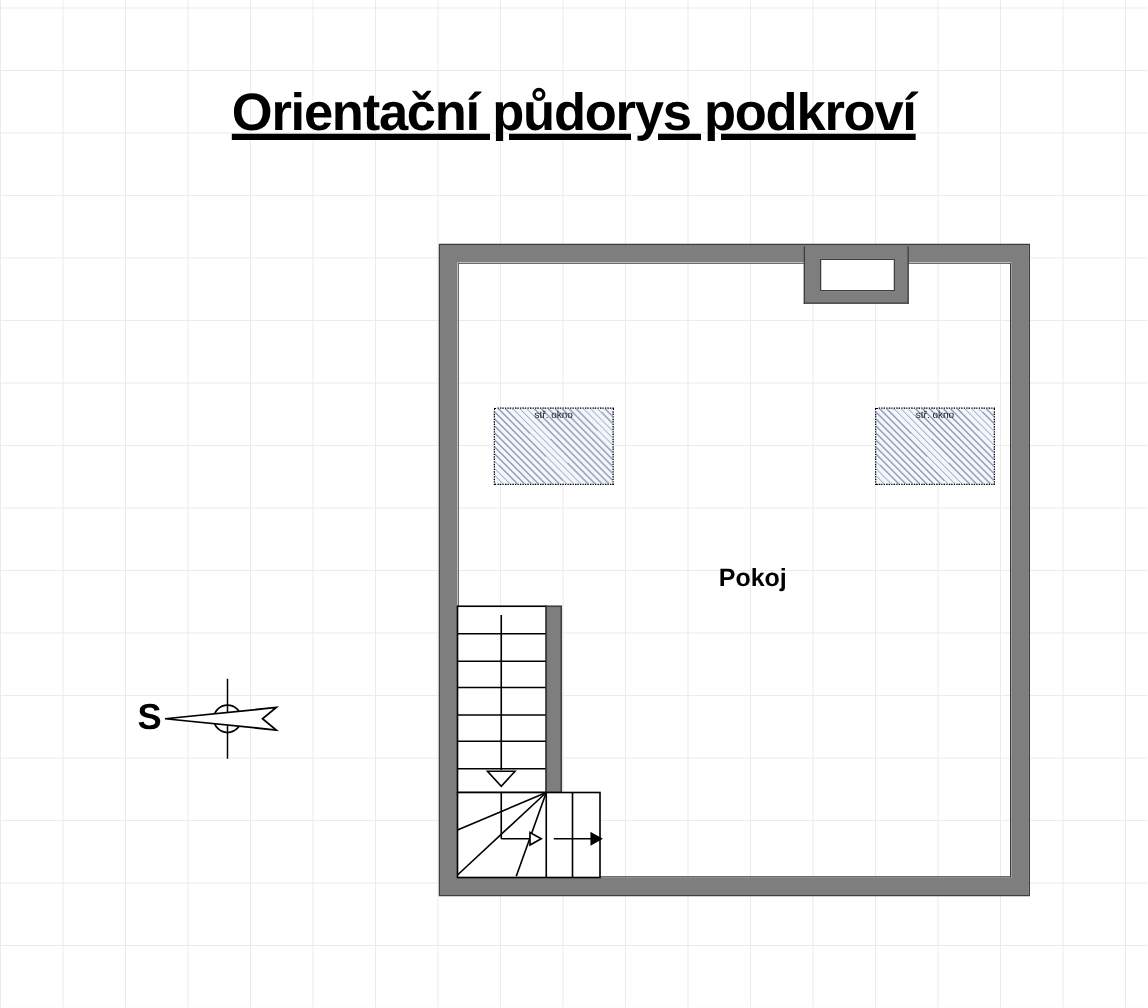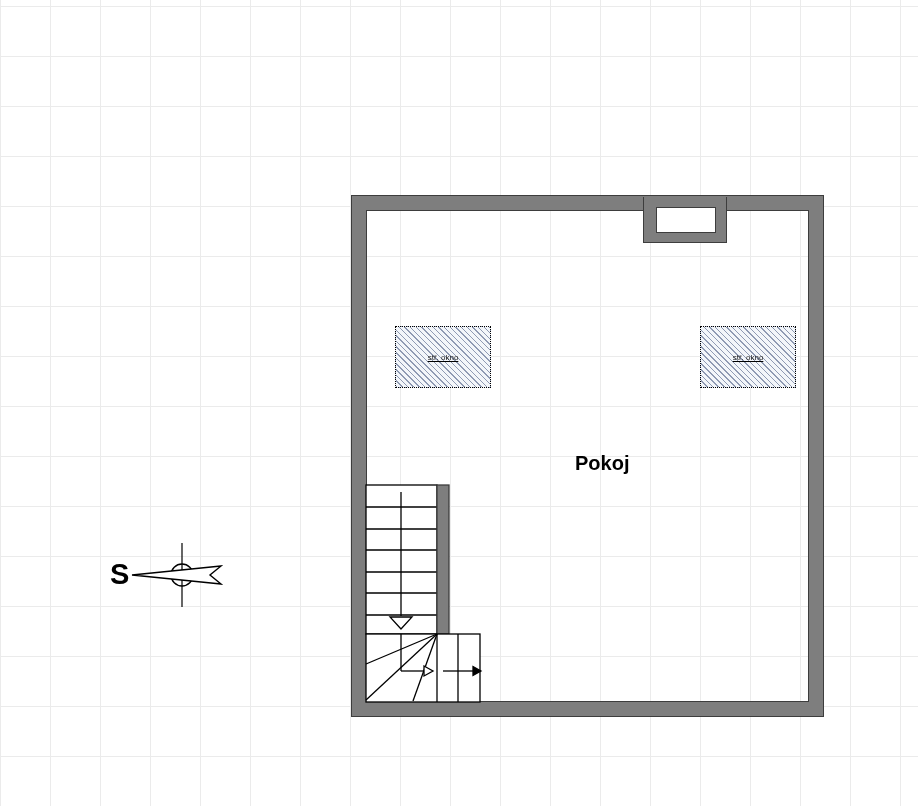--- a/index.html
+++ b/index.html
@@ -16,33 +16,34 @@
   .room{position:absolute;left:352px;top:196px;width:471px;height:520px;box-sizing:border-box;
     border:14px solid #7e7e7e;outline:1px solid #3d3d3d;
     box-shadow:inset 0 0 0 1px #3d3d3d;background:transparent;}
   .niche{position:absolute;left:643px;top:197px;width:84px;height:46px;box-sizing:border-box;
     background:#7e7e7e;border:1px solid #3d3d3d;border-top:none;}
   .niche-inner{position:absolute;left:12px;top:10px;width:58px;height:24px;
     background:#ffffff;border:1px solid #3d3d3d;}
   .window{position:absolute;top:326px;width:96px;height:62px;box-sizing:border-box;
     border:1px dotted #000;background-color:#f3f6fa;
     background-image:repeating-linear-gradient(45deg,#8f9ab3 0,#8f9ab3 1px,transparent 1px,transparent 4px);
-    display:flex;align-items:center;justify-content:center;text-decoration:underline;}
+    display:flex;justify-content:center;}
   .window-a{left:395px;}
   .window-b{left:700px;}
   .window-label{font-size:8px;color:#1a1a1a;background:transparent;}
   .room-label{position:absolute;left:575px;top:452px;font-size:20px;font-weight:bold;color:#000;}
   .compass-letter{position:absolute;left:110px;top:558px;font-size:29px;font-weight:bold;color:#000;}
   svg.overlay{position:absolute;left:0;top:0;width:918px;height:806px;pointer-events:none;}
 </style>
 </head>
 <body>
 
 <div class="canvas">
 
+  <h1 class="title">Orientační půdorys podkroví</h1>
 
   <div class="room"></div>
 
   <div class="niche">
     <div class="niche-inner"></div>
   </div>
 
   <div class="window window-a">
     <span class="window-label">stř. okno</span>
   </div>

